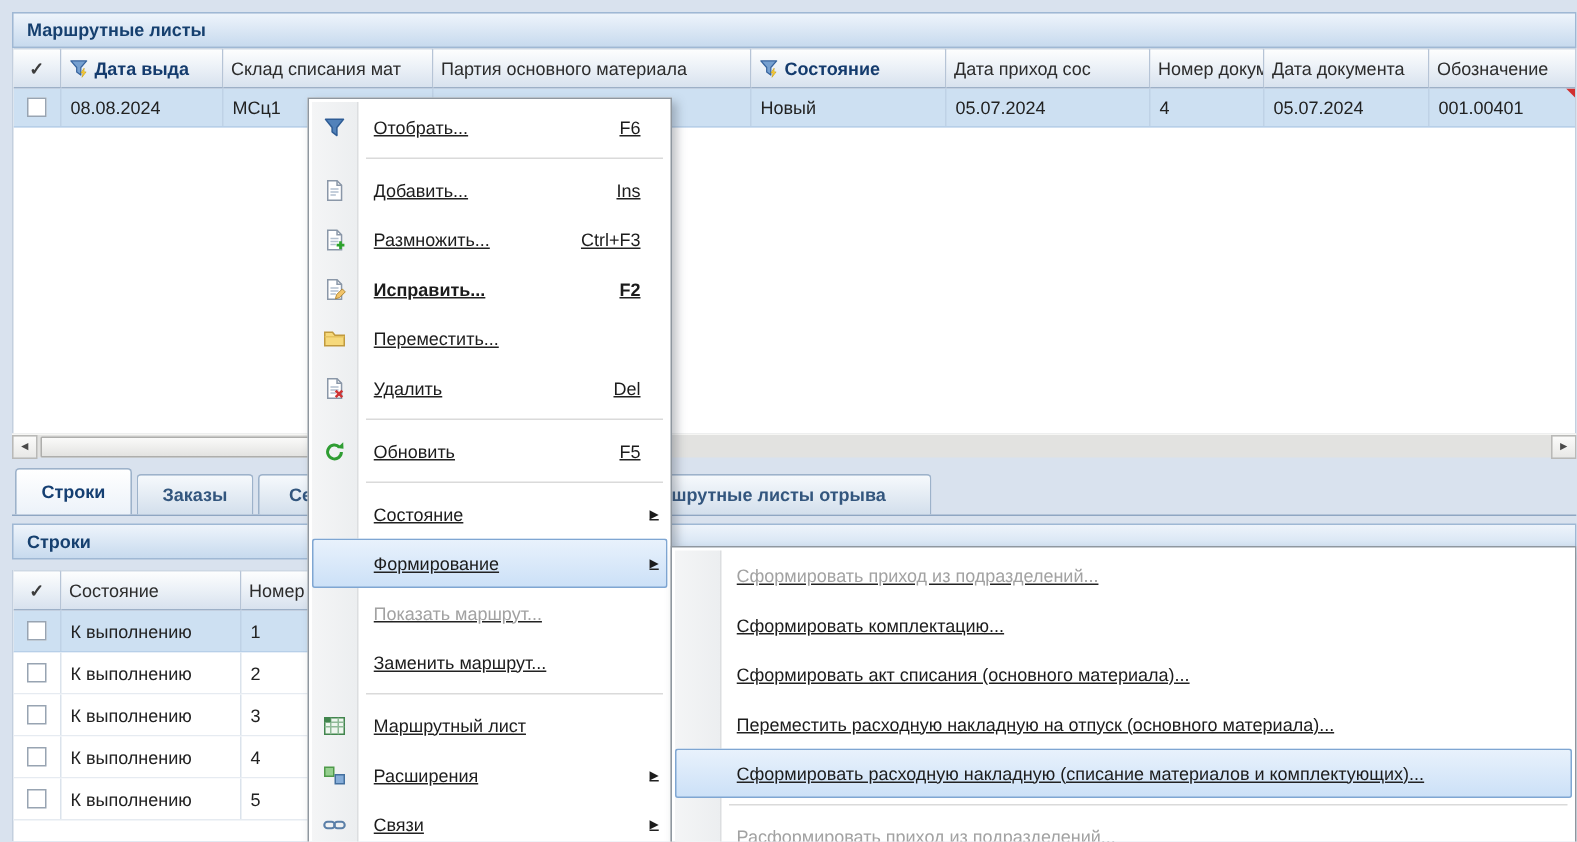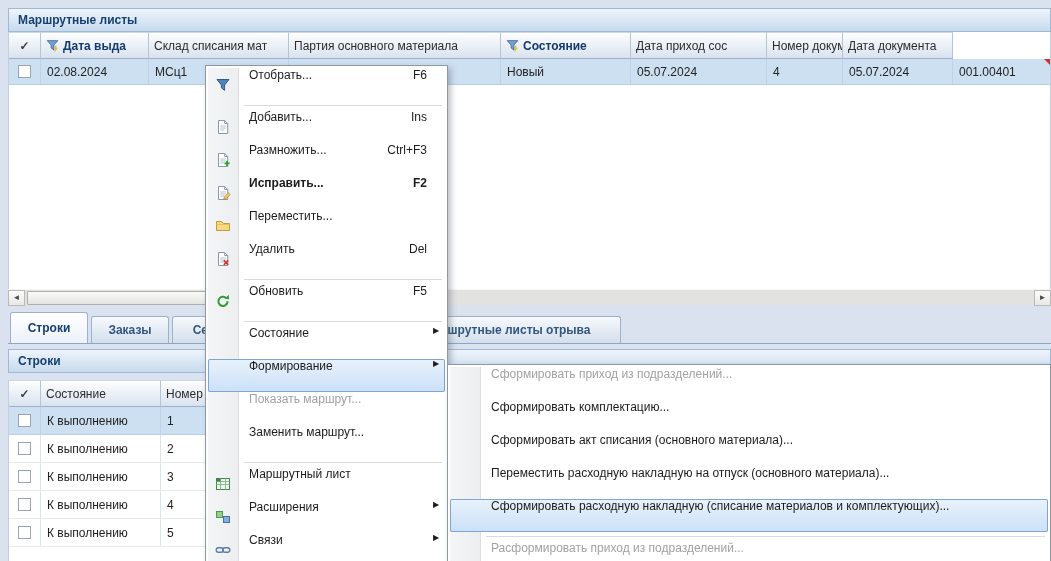--- a/index.html
+++ b/index.html
@@ -38,21 +38,21 @@
 #sb-thumb{position:absolute;left:19px;top:1px;width:285px;height:14px;background:linear-gradient(#fafaf9,#e3e3e1);border:1px solid #aeaeac;border-radius:1px;}
 
 #tabbar{position:absolute;left:8px;top:311px;width:1043px;height:33px;border-bottom:1px solid #8fa6c2;display:flex;align-items:flex-end;padding-left:2px;}
 .tab{flex:none;height:27px;display:flex;align-items:center;justify-content:center;font-weight:bold;color:#33567e;background:linear-gradient(#f6f9fc,#d3dfec);border:1px solid #9db2ca;border-bottom:none;border-radius:3px 3px 0 0;margin-right:3px;overflow:hidden;white-space:nowrap;}
 .tab.active{height:31px;background:linear-gradient(#ffffff,#ecf2f9);color:#153f72;}
 
 .menu{position:absolute;background:#fff;border:1px solid #8f979f;box-shadow:3px 3px 6px rgba(70,75,85,.35);padding:2px;}
 .menu::before{content:"";position:absolute;left:2px;top:2px;bottom:2px;width:30px;background:linear-gradient(90deg,#f4f5f6,#eceef0);border-right:1px solid #dcdee0;}
 #context-menu{left:205px;top:65px;width:243px;z-index:20;}
 #submenu{left:447px;top:364px;width:604px;z-index:21;}
-.menu-item{position:relative;height:33px;display:flex;}
+.menu-item{position:relative;height:33px;display:flex;align-items:center;text-decoration:underline;}
 .menu-item.hl{background:linear-gradient(#e9f2fc,#cbe0f7);box-shadow:inset 0 0 0 1px var(--menu-highlight-border,#7fa6d2);border-radius:2px;}
 .mi-icon{width:30px;flex:none;display:flex;align-items:center;justify-content:center;position:relative;}
 .mi-icon svg{width:16px;height:16px;display:block;}
 .mi-label{flex:1;margin-left:11px;white-space:nowrap;overflow:hidden;color:#1c1c1c;}
 .menu-item.bold .mi-label,.menu-item.bold .mi-shortcut{font-weight:bold;}
 .menu-item.disabled .mi-label{color:var(--disabled-text,#a2a2a2);}
 .mi-shortcut{flex:none;margin-right:6px;color:#1c1c1c;}
 .mi-arrow{flex:none;width:12px;font-size:8px;color:#1c1c1c;}
 .menu-sep{height:1px;background:#dadada;margin:4px 3px 4px 36px;}
 </style>
@@ -94,27 +94,30 @@
       </div>
       <div class="th" style="width: 136px; flex: 0 0 auto;">
         <span class="th-label">Дата приход сос</span>
       </div>
       <div class="th" style="width: 76px; flex: 0 0 auto;">
         <span class="th-label">Номер докум</span>
       </div>
       <div class="th" style="width: 110px; flex: 0 0 auto;">
         <span class="th-label">Дата документа</span>
       </div>
+      <div class="th" style="width: 99px; flex: 0 0 auto;">
+        <span class="th-label">Обозначение</span>
+      </div>
     </div>
   <div id="top-tbody">
       <div class="trow selected" style="height: 26px;">
         <div class="td td-check" style="width: 32px; flex: 0 0 auto;">
           <span class="checkbox"></span>
         </div>
-        <div class="td" style="width: 108px; flex: 0 0 auto;">02.08.2024</div>
+        <div class="td" style="width: 108px; flex: 0 0 auto;">08.08.2024</div>
         <div class="td" style="width: 140px; flex: 0 0 auto;">МСц1</div>
         <div class="td" style="width: 212px; flex: 0 0 auto;"></div>
         <div class="td" style="width: 130px; flex: 0 0 auto;">Новый</div>
         <div class="td" style="width: 136px; flex: 0 0 auto;">05.07.2024</div>
         <div class="td" style="width: 76px; flex: 0 0 auto;">4</div>
         <div class="td" style="width: 110px; flex: 0 0 auto;">05.07.2024</div>
         <div class="td" style="width: 99px; flex: 0 0 auto;">001.00401<span class="red-corner"></span></div>
       </div>
     </div>
 </div>

